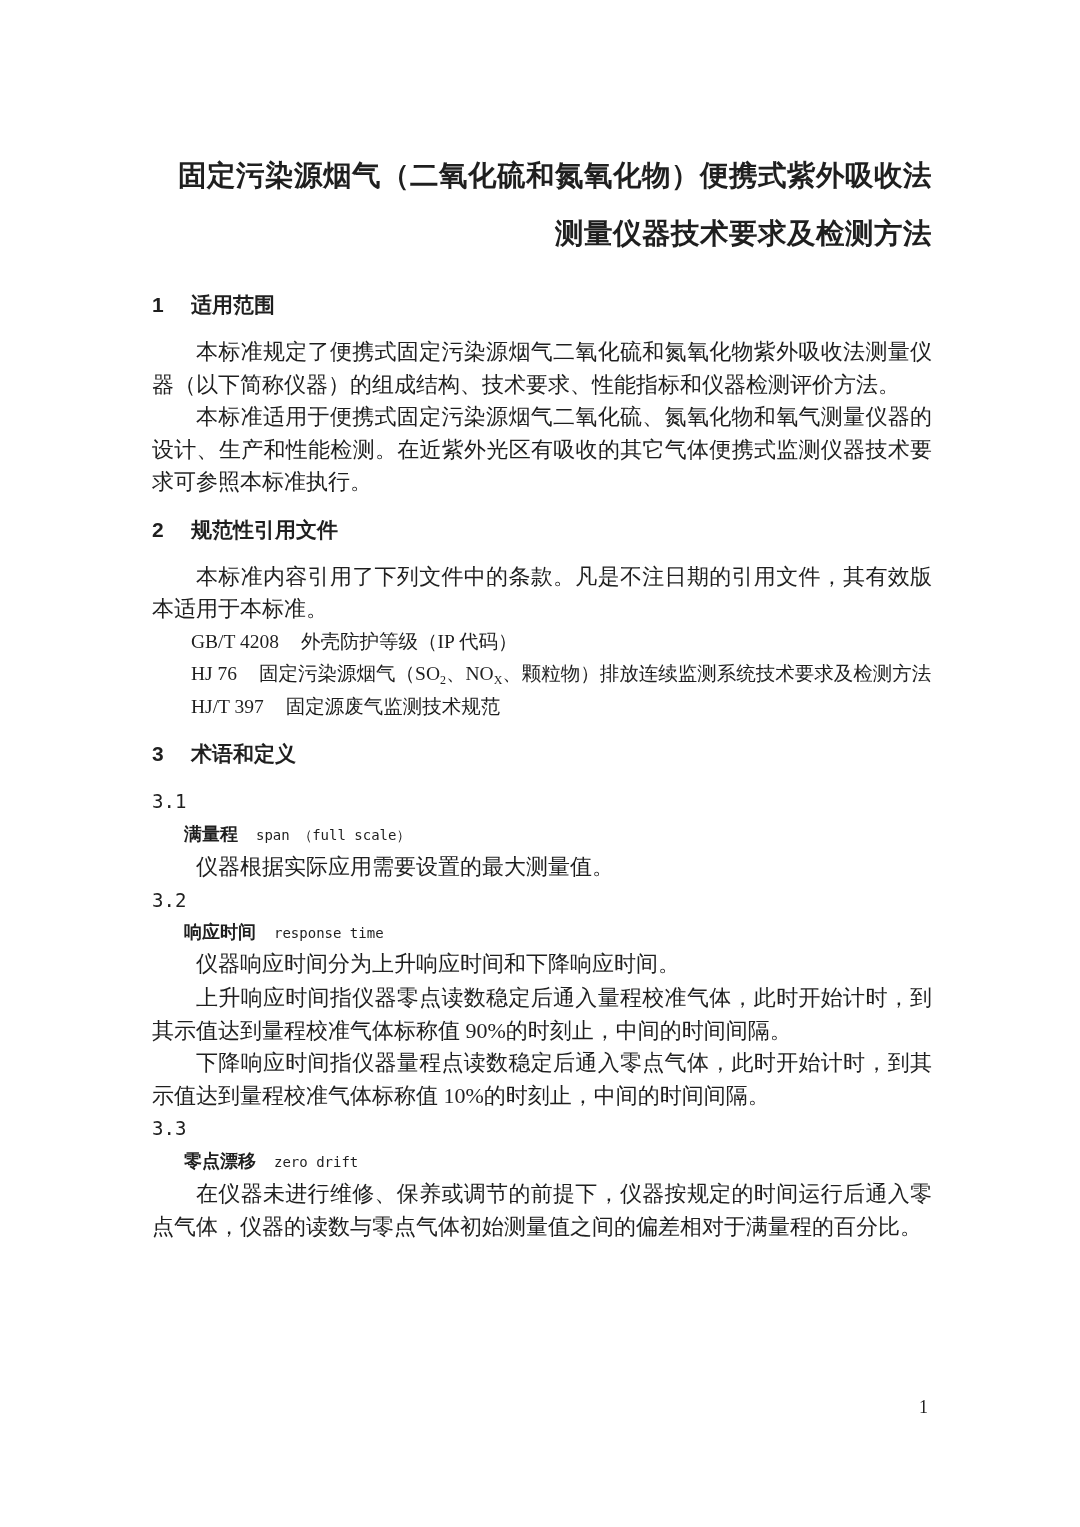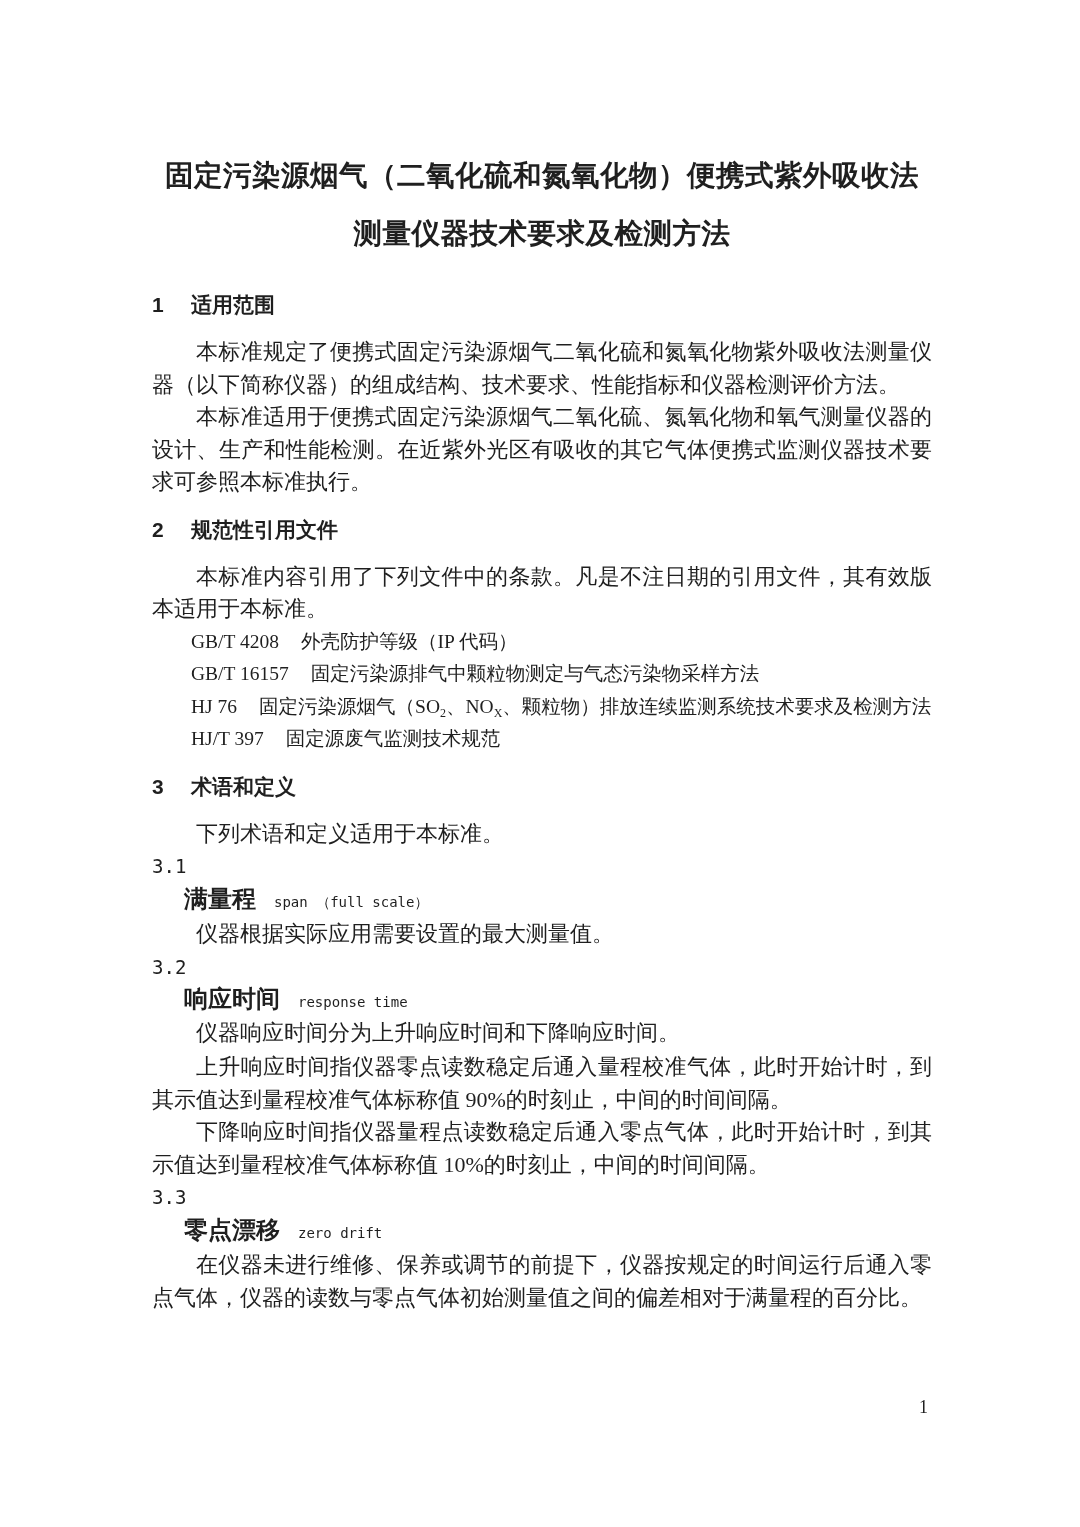--- a/index.html
+++ b/index.html
@@ -16,21 +16,21 @@
     position: absolute;
     left: 152px;
     top: 146px;
     width: 780px;
   }
   .doc-title {
     font-family: "Liberation Sans", "DejaVu Sans", sans-serif;
     font-weight: bold;
     font-size: 28.5px;
     line-height: 58px;
-    text-align: center;
+    text-align: right;
     margin: 0 0 28px 0;
     letter-spacing: 0.5px;
   }
   .sec-heading {
     display: flex;
     font-family: "Liberation Sans", "DejaVu Sans", sans-serif;
     font-weight: bold;
     font-size: 21px;
     line-height: 30px;
     margin: 16px 0;
@@ -61,21 +61,21 @@
     font-size: 19px;
     line-height: 32.5px;
   }
   .term-line {
     padding-left: 2em;
     line-height: 32.5px;
   }
   .term-zh {
     font-family: "Liberation Sans", "DejaVu Sans", sans-serif;
     font-weight: bold;
-    font-size: 24px;
+    font-size: 18px;
     margin-right: 18px;
   }
   .term-en {
     font-family: "DejaVu Sans Mono", "Liberation Mono", monospace;
     font-size: 14px;
   }
   .page-num {
     position: absolute;
     top: 1395px;
     right: 152px;
@@ -102,35 +102,31 @@
       <span class="sec-num">2</span>
       <span>规范性引用文件</span>
     </div>
     <p class="para indent">本标准内容引用了下列文件中的条款。凡是不注日期的引用文件，其有效版本适用于本标准。</p>
 
     <div class="refs">
       <div class="ref">
         <span class="ref-code">GB/T 4208</span><span>外壳防护等级（IP 代码）</span>
       </div>
       <div class="ref">
-        <span class="ref-code">GB/T 16157</span><span>固定污染源排气中颗粒物测定与气态污染物采样方法</span>
-      </div>
-      <div class="ref">
         <span class="ref-code">HJ 76</span><span><span>固定污染源烟气（SO</span><sub>2</sub><span>、NO</span><sub>X</sub><span>、颗粒物）排放连续监测系统技术要求及检测方法</span></span>
       </div>
       <div class="ref">
         <span class="ref-code">HJ/T 397</span><span>固定源废气监测技术规范</span>
       </div>
     </div>
 
     <div class="sec-heading">
       <span class="sec-num">3</span>
       <span>术语和定义</span>
     </div>
-    <p class="para indent">下列术语和定义适用于本标准。</p>
 
     <div class="term-num">3.1</div>
     <div class="term-line">
       <span class="term-zh">满量程</span><span class="term-en">span （full scale）</span>
     </div>
     <p class="para" style="padding-left:2em;">仪器根据实际应用需要设置的最大测量值。</p>
 
     <div class="term-num">3.2</div>
     <div class="term-line">
       <span class="term-zh">响应时间</span><span class="term-en">response time</span>

